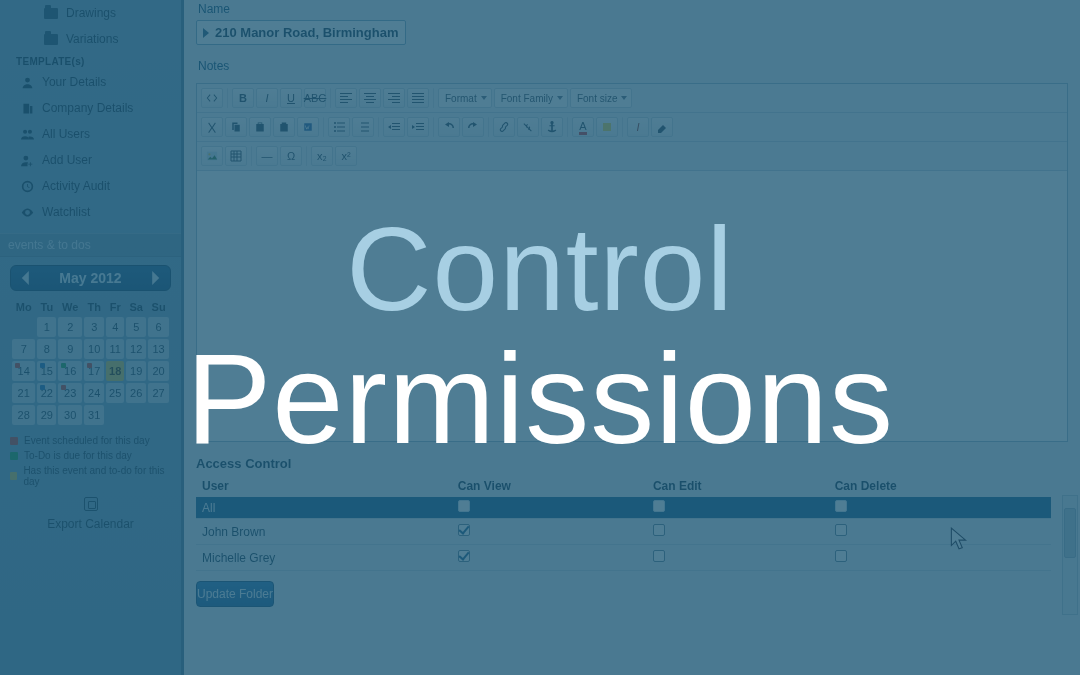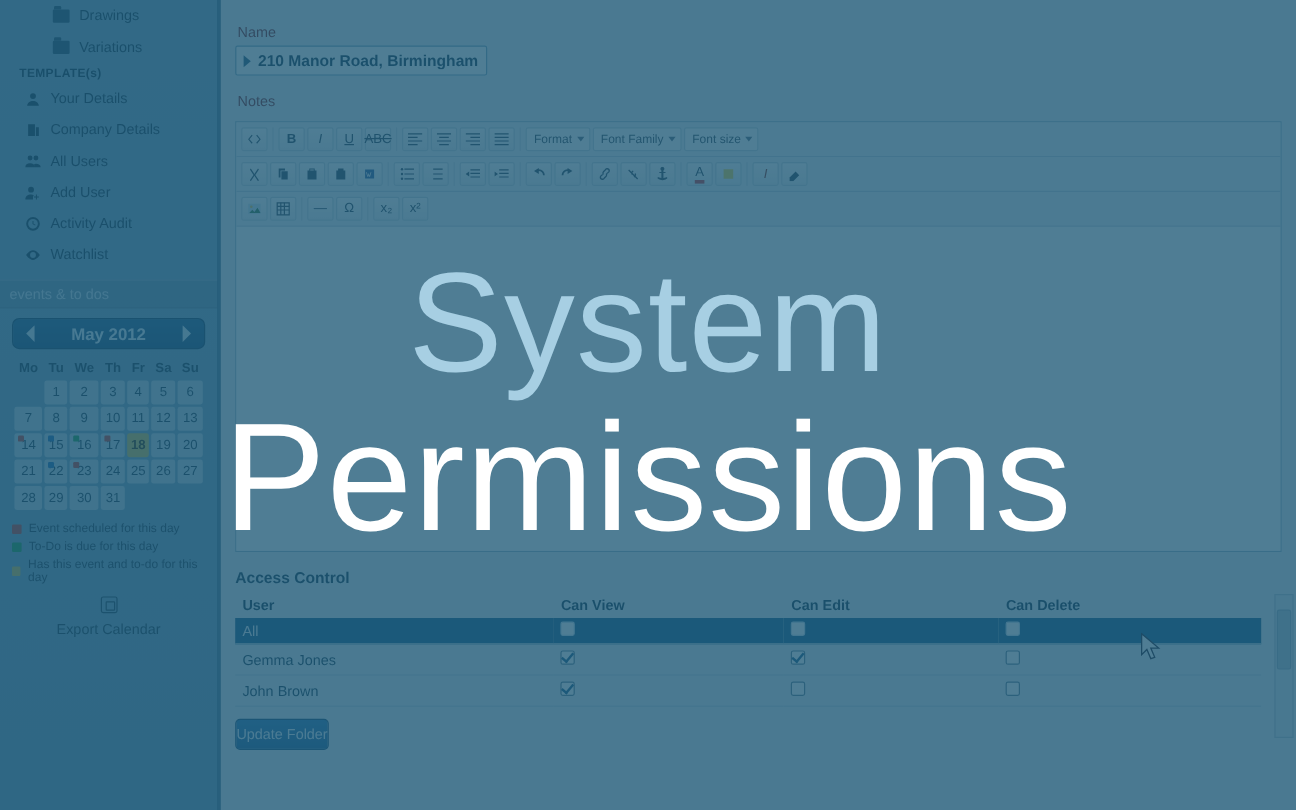--- a/index.html
+++ b/index.html
@@ -31,21 +31,21 @@
 
   .legend { padding:2px 10px; font-size:10px; color:#163549; }
   .legend div { display:flex; align-items:center; gap:6px; padding:2px 0;}
   .legend .sq { width:8px; height:8px; border-radius:1px; }
   .sq.r{background:#c53a2a;} .sq.g{background:#1a9c4a;} .sq.y{background:#d6c04a;}
   .export { display:flex; align-items:center; gap:6px; padding:6px 10px; font-size:12px; color:#143549;flex-direction:column;}
   .export .ic{width:14px;height:14px;border:1px solid #1a3d52; border-radius:2px; position:relative;}
   .export .ic::after{content:"";position:absolute;left:3px;top:3px;width:6px;height:6px;border:1px solid #1a3d52;border-radius:1px;}
 
   .main { flex:1; background:#e8eef2; position:relative; padding:0 12px 6px 12px; }
-  .fld-label { font-size:12px; color:#7f1d1d; margin:20px 0 4px 2px; }
+  .fld-label { font-size:12px; color:#0c4a6e; margin:2px 0 4px 2px; }
   .name-box { display:flex; align-items:center; gap:6px; border:1px solid #7fa7bf; background:#fff; padding:4px 6px; width:210px; border-radius:2px;}
   .name-box .tri { width:0;height:0;border-top:5px solid transparent;border-bottom:5px solid transparent;border-left:6px solid #2a5c7c;}
   .name-box input { border:none; outline:none; font-size:13px; font-weight:bold; color:#123449; width:100%; background:transparent;}
 
   .editor { margin-top:10px; border:1px solid #9bb6c6; background:#f2f5f7; }
   .toolbar { display:flex; flex-wrap:wrap; gap:2px; padding:4px; border-bottom:1px solid #c4d3dd; background:#eef2f5;}
   .tb { width:22px; height:20px; border:1px solid #c9d6de; background:linear-gradient(#fdfdfe,#e7edf1); border-radius:2px; display:inline-flex; align-items:center; justify-content:center; font-size:11px; color:#2a4052;}
   .tb svg{width:12px;height:12px;fill:#2e4558;}
   .tb.sep{ width:1px; border:none; background:#cfdbe2; margin:0 2px;}
   .dd { height:20px; border:1px solid #c9d6de; background:#fff; font-size:10px; color:#384a58; padding:0 14px 0 6px; border-radius:2px; display:inline-flex; align-items:center; position:relative;}
@@ -430,28 +430,28 @@
           <th>Can Delete</th>
         </tr>
           </thead>
         <tbody id="ac-body">
           <tr class="all">
             <td>All</td>
             <td><span class="cb dark"></span></td>
             <td><span class="cb dark"></span></td>
             <td><span class="cb dark"></span></td>
           </tr>
-        <tr>
-              <td>Gemma Jones</td>
-              <td><span class="cb checked"></span></td>
+            <tr>
+              <td>John Brown</td>
               <td><span class="cb checked"></span></td>
               <td><span class="cb"></span></td>
-            </tr>
-            <tr>
-              <td>John Brown</td>
+              <td><span class="cb"></span></td>
+            </tr>
+            <tr>
+              <td>Michelle Grey</td>
               <td><span class="cb checked"></span></td>
               <td><span class="cb"></span></td>
               <td><span class="cb"></span></td>
             </tr>
           </tbody>
       </table>
       <div class="scroll-stub">
           <div class="thumb"></div>
         </div>
       <span class="update">Update Folder</span>
@@ -460,15 +460,15 @@
     <span class="cursor">
       <svg viewBox="0 0 16 22">
           <path d="M1 1l0 16 4-4 3 7 3-1-3-7h6z" fill="#fff" stroke="#223" stroke-width="1"></path>
         </svg>
     </span>
   </main>
 </div>
 
 <div class="tint"></div>
 <div class="hero">
-  <div class="l1">System</div>
+  <div class="l1">Control</div>
   <div class="l2">Permissions</div>
 </div>
 
 </body></html>

